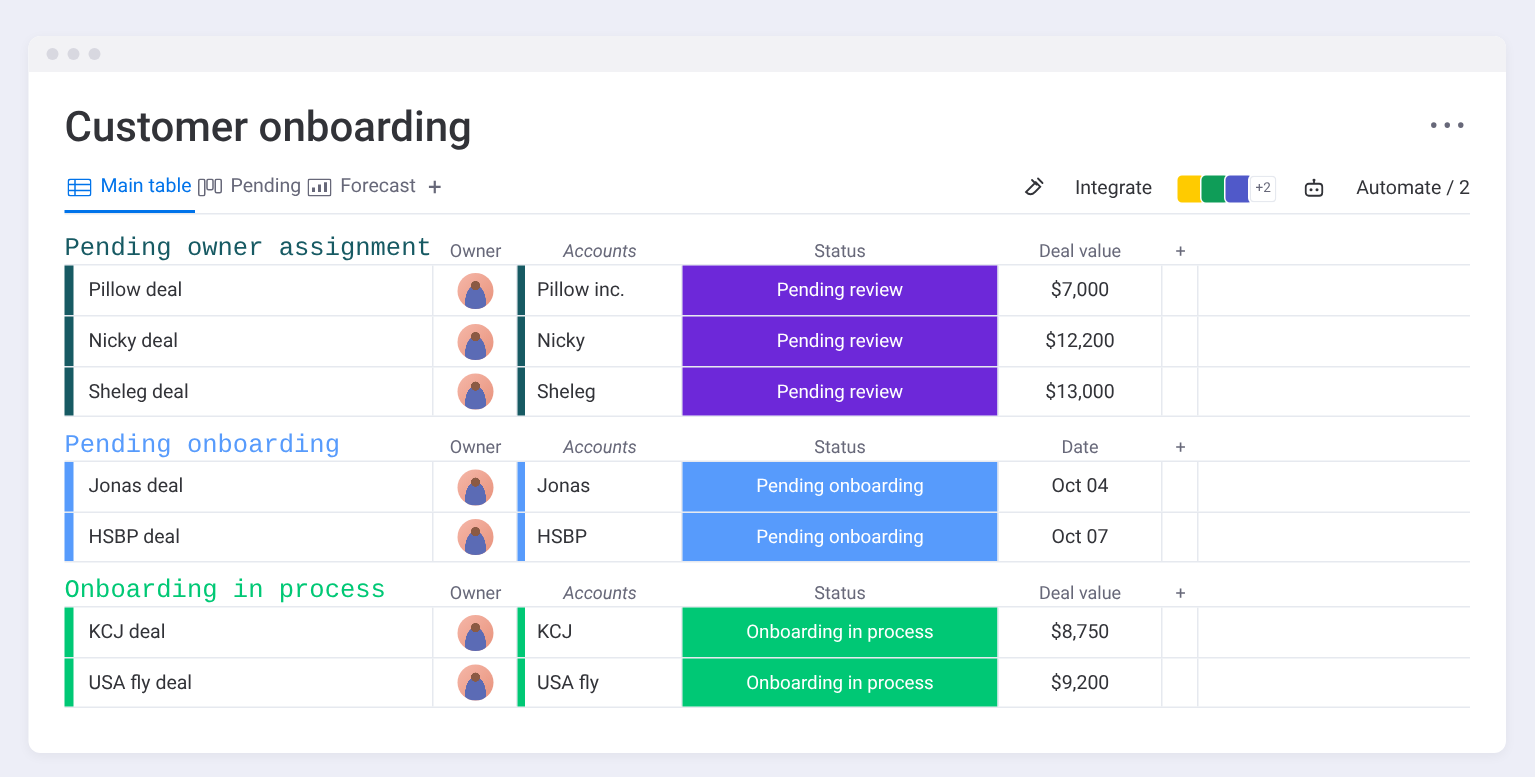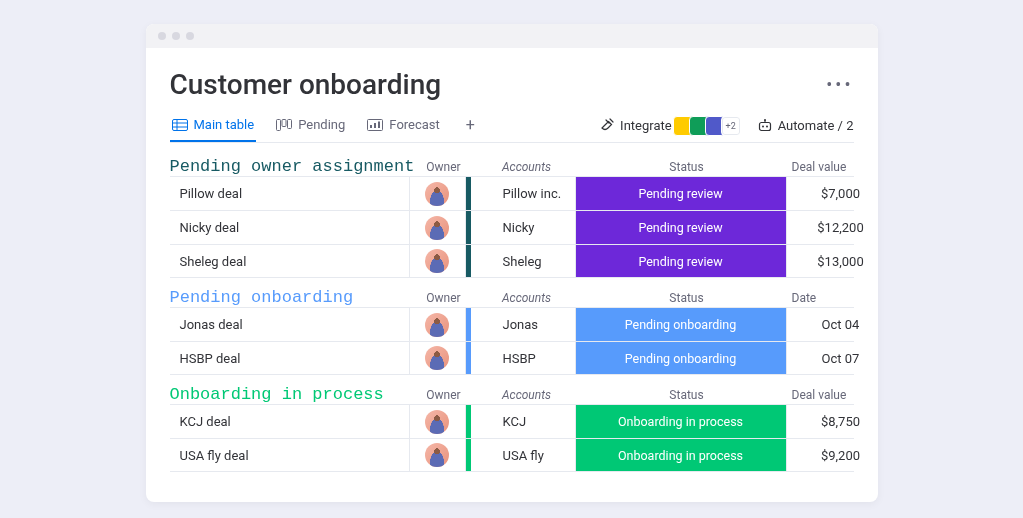--- a/index.html
+++ b/index.html
@@ -4,21 +4,21 @@
 <style>
 * { margin: 0; padding: 0; box-sizing: border-box; }
 body {
   font-family: -apple-system, BlinkMacSystemFont, 'Segoe UI', Roboto, sans-serif;
   background: #edeef7;
   padding: 24px 0;
   display: flex;
   justify-content: center;
 }
 .window {
-  width: 732px;
+  width: 985px;
   background: #fff;
   border-radius: 8px;
   overflow: hidden;
   box-shadow: 0 2px 8px rgba(0,0,0,0.05);
 }
 .window-chrome {
   height: 24px;
   background: #f2f2f5;
   display: flex;
   align-items: center;
@@ -44,36 +44,36 @@
   font-size: 18px;
   cursor: pointer;
 }
 .tabs-row {
   display: flex;
   align-items: center;
   justify-content: space-between;
   border-bottom: 1px solid #e6e9ef;
   margin-bottom: 14px;
 }
-.tabs { display: flex; gap: 18px; }
+.tabs { display: flex; }
 .tab {
   display: flex;
   align-items: center;
   gap: 6px;
   font-size: 13px;
   color: #676879;
   padding: 8px 2px;
   cursor: pointer;
   border-bottom: 2px solid transparent;
 }
 .tab.active { color: #0073ea; border-bottom-color: #0073ea; }
 .tab-icon { width: 16px; height: 14px; display: inline-flex; align-items: center; justify-content: center; }
 .tab-add { color: #676879; font-size: 16px; cursor: pointer; padding: 6px; }
 .actions { display: flex; align-items: center; gap: 16px; font-size: 13px; color: #323338; }
-.action { display: flex; align-items: center; gap: 5px; cursor: pointer; }
+.action { display: flex; align-items: center; gap: 20px; cursor: pointer; }
 .integr-icons { display: flex; align-items: center; }
 .integr-tile {
   width: 20px; height: 20px;
   border-radius: 4px;
   margin-left: -4px;
   display: flex;
   align-items: center;
   justify-content: center;
   color: #fff;
   font-size: 11px;
@@ -104,21 +104,21 @@
 .group-title {
   font-size: 17px;
   font-weight: 500;
   flex: 0 0 246px;
   padding-left: 0;
   font-family: Liberation Mono, monospace;
 }
 .col-owner { flex: 0 0 56px; text-align: center; }
 .col-accounts { flex: 0 0 110px; text-align: center; font-style: italic; }
 .col-status { flex: 0 0 210px; text-align: center; }
-.col-value { flex: 0 0 110px; text-align: left; }
+.col-value { flex: 0 0 110px; text-align: center; }
 .col-add { flex: 0 0 24px; text-align: center; color: #676879; cursor: pointer; }
 
 .row {
   display: flex;
   align-items: stretch;
   border-top: 1px solid #e6e9ef;
   font-size: 13px;
   color: #323338;
   height: 34px;
 }
@@ -158,21 +158,20 @@
     radial-gradient(ellipse at 50% 80%, #5b6bb5 40%, transparent 41%);
 }
 .row-account-rail {
   width: 5px;
 }
 .row-account {
   flex: 1;
   display: flex;
   align-items: center;
   padding-left: 8px;
-  margin-left: 24px;
 }
 .col-accounts-wrap {
   flex: 0 0 110px;
   display: flex;
   align-items: stretch;
   border-right: 1px solid #e6e9ef;
 }
 .row-status {
   flex: 0 0 210px;
   display: flex;

